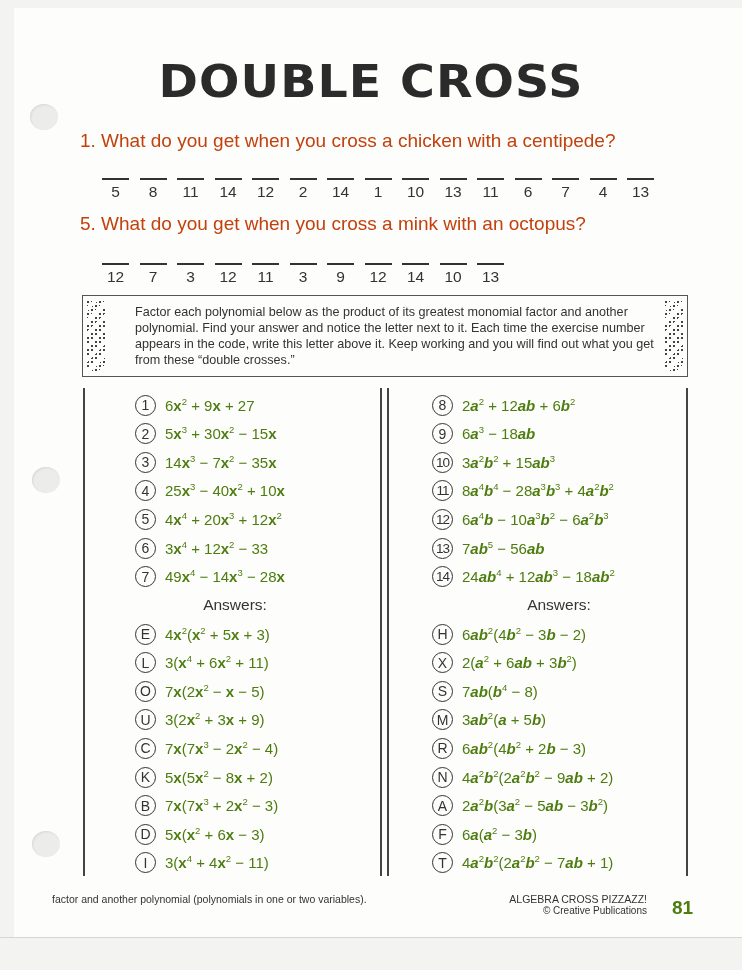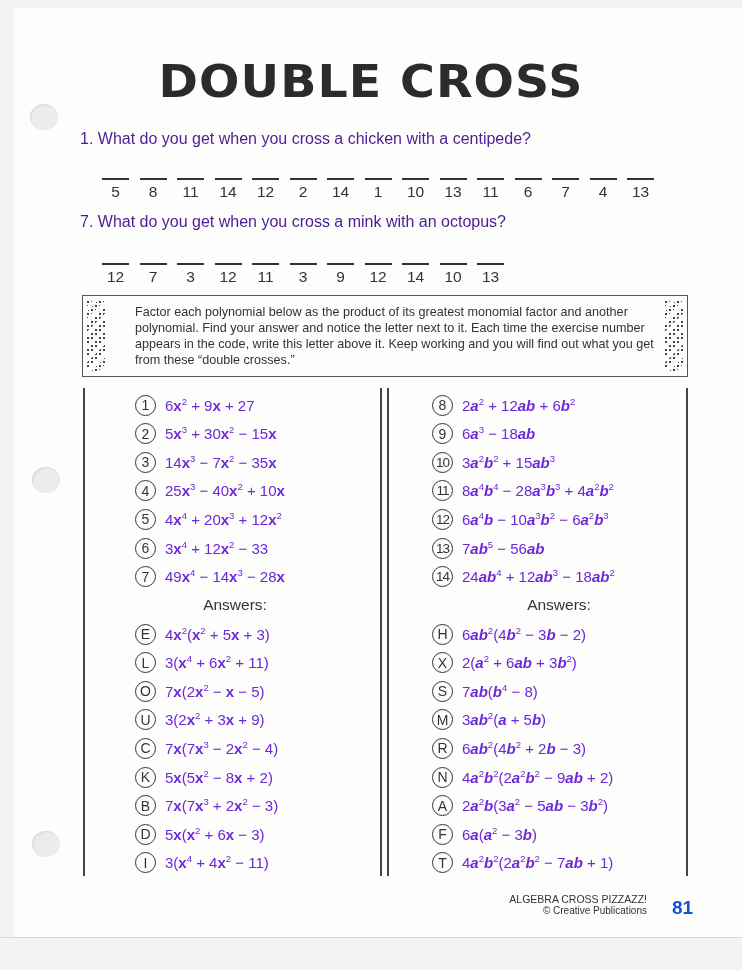--- a/index.html
+++ b/index.html
@@ -19,21 +19,21 @@
     .hole {
       position: absolute; width: 28px; height: 26px; border-radius: 50%;
       background: #ececea; box-shadow: inset 1px 1px 2px #d8d8d6;
     }
     .title {
       position: absolute; left: 0; width: 742px; top: 56px; text-align: center;
       font-family: "DejaVu Sans", sans-serif; font-weight: bold; font-size: 44px;
       letter-spacing: 1px; color: #2b2b2b; transform: scaleX(1.08);
     }
     .question {
-      position: absolute; left: 80px; font-size: 16px; color: #4c1d95;
+      position: absolute; left: 80px; font-size: 19px; color: #c2410c;
     }
     .code-row {
       position: absolute; left: 100px; height: 30px; display: flex;
     }
     .code-cell {
       width: 31px; margin-right: 6.5px; position: relative; height: 30px;
     }
     .code-cell .blank {
       position: absolute; left: 2px; right: 2px; top: 0; height: 1.5px; background: #333;
     }
@@ -59,35 +59,35 @@
     .vline { position: absolute; background: #444; width: 2px; }
     .problem {
       position: absolute; height: 26px; display: flex; align-items: center;
     }
     .circle {
       width: 21px; height: 21px; border: 1.3px solid #333; border-radius: 50%;
       box-sizing: border-box; display: flex; align-items: center; justify-content: center;
       font-size: 14px; color: #333; margin-right: 9px; flex: none;
     }
     .circle.two { letter-spacing: -1px; font-size: 13.5px; }
-    .expr { font-size: 15px; color: #6d28d9; white-space: nowrap; }
+    .expr { font-size: 15px; color: #4d7c0f; white-space: nowrap; }
     .expr b { font-weight: bold; }
     .expr sup { font-size: 9.5px; vertical-align: 6px; line-height: 0; }
     .answers-head {
       position: absolute; font-size: 15.5px; color: #333; text-align: center;
     }
     .footer-obj {
       position: absolute; left: 52px; top: 893px; width: 440px; font-size: 10.5px; line-height: 12px; color: #333;
     }
     .footer-book {
       position: absolute; left: 497px; top: 893px; width: 150px; text-align: right; font-size: 10.5px; line-height: 12px; color: #333;
     }
     .footer-pub { font-size: 10px; }
     .page-num {
-      position: absolute; left: 672px; top: 897px; font-size: 19px; font-weight: bold; color: #1d4ed8;
+      position: absolute; left: 672px; top: 897px; font-size: 19px; font-weight: bold; color: #4d7c0f;
     }
   </style>
 </head>
 <body>
 
 <div class="page"></div>
 <div class="page-bottom-edge"></div>
 
 <div class="hole" style="left:30px; top:104px;"></div>
 <div class="hole" style="left:32px; top:467px;"></div>
@@ -152,21 +152,21 @@
     <div class="code-cell">
       <div class="blank"></div>
       <div class="num">4</div>
     </div>
     <div class="code-cell">
       <div class="blank"></div>
       <div class="num">13</div>
     </div>
   </div>
 
-<div class="question" style="top:213px;">7. What do you get when you cross a mink with an octopus?</div>
+<div class="question" style="top:213px;">5. What do you get when you cross a mink with an octopus?</div>
 <div class="code-row" id="code-row-1" style="top:263px;">
     <div class="code-cell">
       <div class="blank"></div>
       <div class="num">12</div>
     </div>
     <div class="code-cell">
       <div class="blank"></div>
       <div class="num">7</div>
     </div>
     <div class="code-cell">
@@ -352,18 +352,19 @@
       <div class="circle">F</div>
       <div class="expr">6<b><i>a</i></b>(<b><i>a</i></b><sup>2</sup> − 3<b><i>b</i></b>)</div>
     </div>
     <div class="problem" style="left: 432px; top: 849.8px;">
       <div class="circle">T</div>
       <div class="expr">4<b><i>a</i></b><sup>2</sup><b><i>b</i></b><sup>2</sup>(2<b><i>a</i></b><sup>2</sup><b><i>b</i></b><sup>2</sup> − 7<b><i>ab</i></b> + 1)</div>
     </div>
   </div>
 
 <div class="footer-obj">
+  <div>factor and another polynomial (polynomials in one or two variables).</div>
 </div>
 <div class="footer-book">
   <div>ALGEBRA CROSS PIZZAZZ!</div>
   <div class="footer-pub">© Creative Publications</div>
 </div>
 <div class="page-num">81</div>
 
 </body></html>

